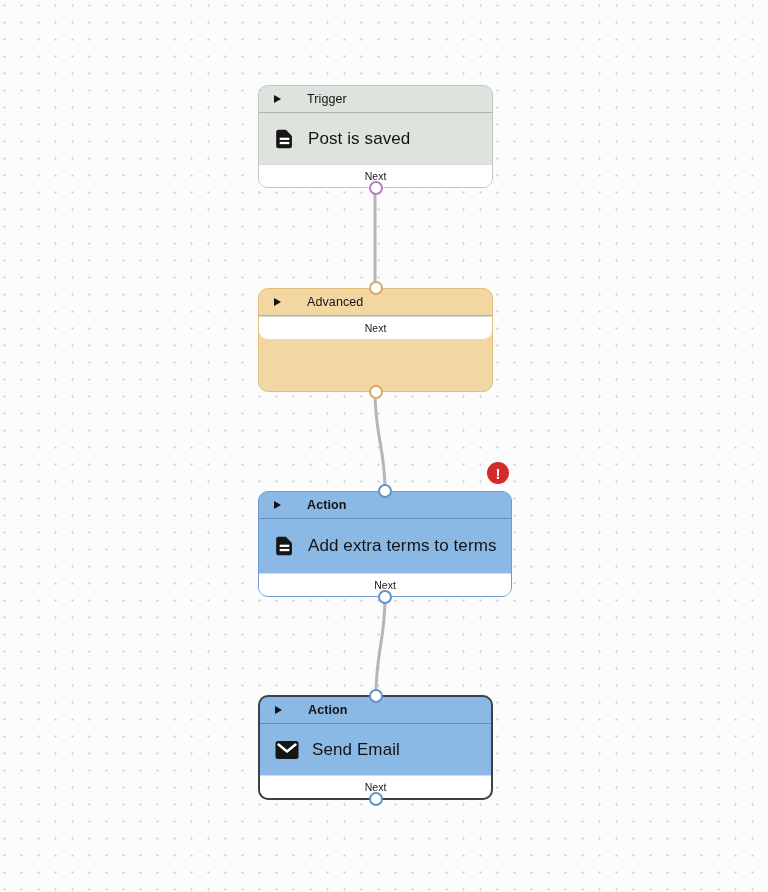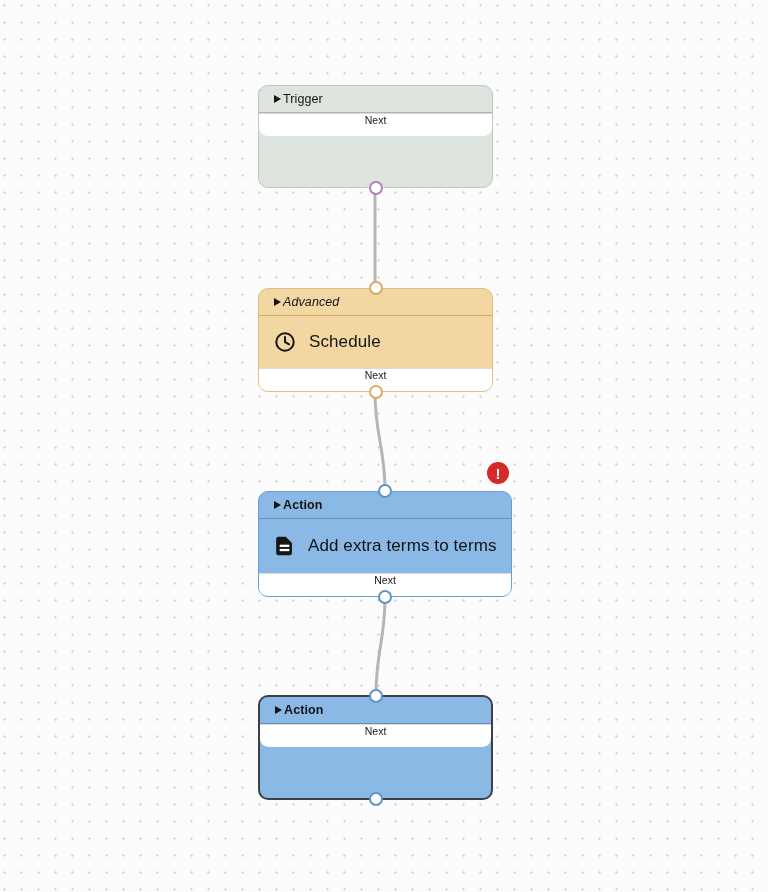--- a/index.html
+++ b/index.html
@@ -35,26 +35,26 @@
   .node--trigger  { background: #dce4dd; border-color: #bdc9be; }
   .node--advanced { background: #f3d7a3; border-color: #e0c07e; }
   .node--action   { background: #8ab9e5; border-color: #6d9dd0; }
   .node--selected { border-color: #3b4148; border-width: 2px; }
 
   .node-header {
     height: 27px;
     flex: 0 0 27px;
     display: flex;
     align-items: center;
-    gap: 2px;
+    gap: 26px;
     padding: 0 15px;
     border-bottom: 1px solid;
   }
   .node--trigger  .node-header { border-bottom-color: #a9b6ab; }
-  .node--advanced .node-header { border-bottom-color: #d0a95f; font-style: italic; }
+  .node--advanced .node-header { border-bottom-color: #d0a95f; }
   .node--action   .node-header { border-bottom-color: #6590bc; font-weight: bold; }
 
   .tri {
     width: 0; height: 0;
     border-left: 7px solid #141414;
     border-top: 4.5px solid transparent;
     border-bottom: 4.5px solid transparent;
   }
   .node-category { font-size: 12.5px; letter-spacing: 0.1px; }
 
@@ -68,21 +68,21 @@
   .node-body .icon { flex: 0 0 auto; display: flex; }
   .node-title { font-size: 17px; letter-spacing: 0.1px; white-space: nowrap; }
 
   .node-footer {
     flex: 0 0 23px;
     height: 23px;
     background: #ffffff;
     border-top: 1px solid rgba(0,0,0,0.14);
     border-radius: 0 0 8.5px 8.5px;
     display: flex;
-    align-items: flex-start;
+    align-items: center;
     justify-content: center;
   }
   .node-footer-label { font-size: 10.5px; color: #1a1a1a; }
 
   .port {
     position: absolute;
     left: 50%;
     transform: translateX(-50%);
     width: 14px; height: 14px;
     border-radius: 50%;
@@ -120,39 +120,40 @@
     <path d="M375 190 L375 287" stroke="#b5b5b9" stroke-width="3" fill="none" stroke-linecap="round"></path>
     <path d="M375 392 C375 436 385 447 385 491" stroke="#b5b5b9" stroke-width="3" fill="none" stroke-linecap="round"></path>
     <path d="M385 597 C385 641 376 651 376 695" stroke="#b5b5b9" stroke-width="3" fill="none" stroke-linecap="round"></path>
   </svg>
 
   <div class="node node--trigger" style="left:258px; top:85px; width:235px; height:103px;">
     <div class="node-header">
       <span class="tri"></span>
       <span class="node-category">Trigger</span>
     </div>
-    <div class="node-footer">
-      <span class="node-footer-label">Next</span>
-    </div>
-    <span class="port port--out"></span>
-  </div>
-
-  <div class="node node--advanced" style="left:258px; top:288px; width:235px; height:104px;">
-    <div class="node-header">
-      <span class="tri"></span>
-      <span class="node-category">Advanced</span>
-    </div>
     <div class="node-body">
       <span class="icon">
-        <svg width="22" height="22" viewBox="0 0 24 24" xmlns="http://www.w3.org/2000/svg">
-          <circle cx="12" cy="12" r="9.5" fill="none" stroke="#161616" stroke-width="2.2"></circle>
-          <path d="M12 6.5 V12 l4.5 2.5" fill="none" stroke="#161616" stroke-width="2.2" stroke-linecap="round" stroke-linejoin="round"></path>
+        <svg width="21" height="22" viewBox="0 0 24 24" xmlns="http://www.w3.org/2000/svg">
+          <path d="M5 1.5 h8.5 l7 7 V20 a2.5 2.5 0 0 1-2.5 2.5 H5 A2.5 2.5 0 0 1 2.5 20 V4 A2.5 2.5 0 0 1 5 1.5 Z" fill="#161616"></path>
+          <rect x="6.5" y="10.5" width="11" height="2.6" fill="#ffffff"></rect>
+          <rect x="6.5" y="15.3" width="11" height="2.6" fill="#ffffff"></rect>
         </svg>
       </span>
-      <span class="node-title">Schedule</span>
+      <span class="node-title">Post is saved</span>
+    </div>
+    <div class="node-footer">
+      <span class="node-footer-label">Next</span>
+    </div>
+    <span class="port port--out"></span>
+  </div>
+
+  <div class="node node--advanced" style="left:258px; top:288px; width:235px; height:104px;">
+    <div class="node-header">
+      <span class="tri"></span>
+      <span class="node-category">Advanced</span>
     </div>
     <div class="node-footer">
       <span class="node-footer-label">Next</span>
     </div>
     <span class="port port--in"></span>
     <span class="port port--out"></span>
   </div>
 
   <div class="node node--action" style="left:258px; top:491px; width:254px; height:106px;">
     <div class="error-badge">!</div>
@@ -175,20 +176,29 @@
     </div>
     <span class="port port--in"></span>
     <span class="port port--out"></span>
   </div>
 
   <div class="node node--action node--selected" style="left:258px; top:695px; width:235px; height:105px;">
     <div class="node-header">
       <span class="tri"></span>
       <span class="node-category">Action</span>
     </div>
+    <div class="node-body">
+      <span class="icon">
+        <svg width="24" height="20" viewBox="0 0 24 20" xmlns="http://www.w3.org/2000/svg">
+          <rect x="0.5" y="1" width="23" height="18" rx="2.5" fill="#161616"></rect>
+          <path d="M3.5 4.5 L12 11.5 L20.5 4.5" fill="none" stroke="#ffffff" stroke-width="2.4" stroke-linecap="round" stroke-linejoin="round"></path>
+        </svg>
+      </span>
+      <span class="node-title">Send Email</span>
+    </div>
     <div class="node-footer">
       <span class="node-footer-label">Next</span>
     </div>
     <span class="port port--in"></span>
     <span class="port port--out"></span>
   </div>
 
 </div>
 
 </body></html>

